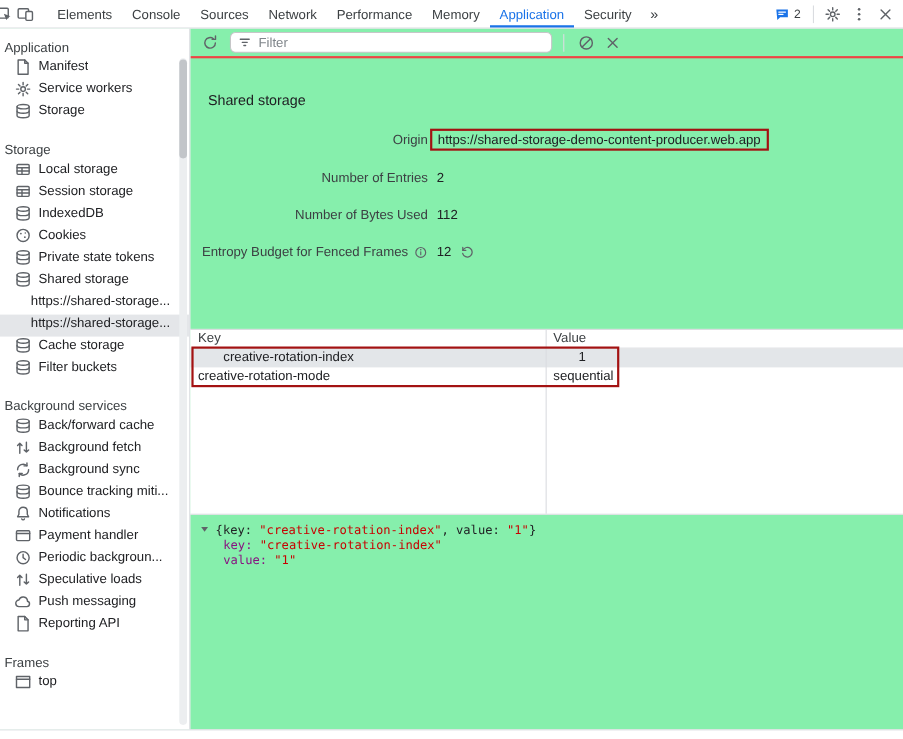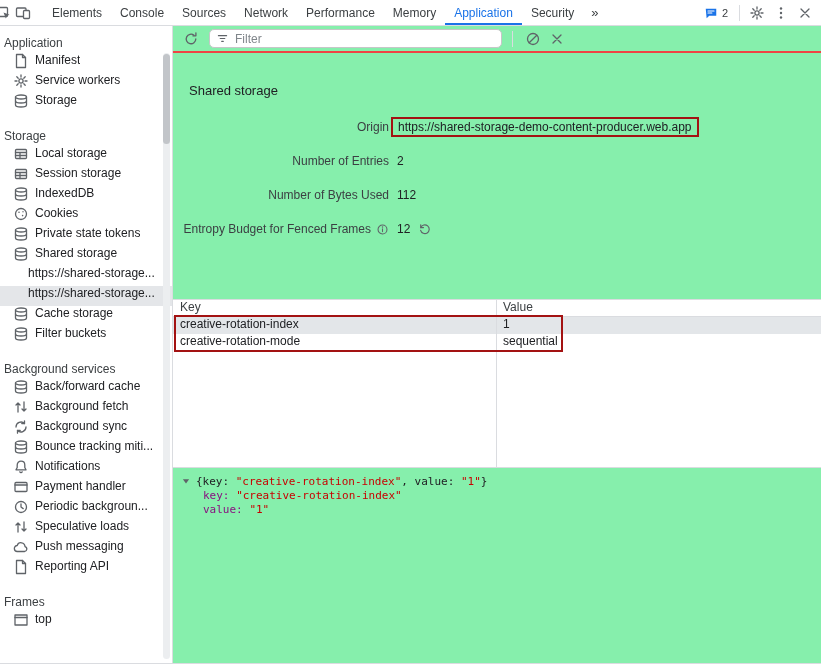--- a/index.html
+++ b/index.html
@@ -54,21 +54,21 @@
   .fvalue { margin-left:8px; display:flex; align-items:center; gap:8px; color:#202124; }
   .ann { border:2px solid var(--annotation); padding:1px 5px; margin-left:-6px; display:inline-block; }
   .info-icon { width:13px; height:13px; }
   .undo-icon { width:14px; height:14px; }
 
   
   .dg { margin-top:53px; flex:none; position:relative; height:169px; border-top:1px solid #dadce0; border-bottom:1px solid #dadce0; background:#fff; }
   .dg-vline { position:absolute; left:323px; top:0; bottom:0; width:1px; background:#dadce0; }
   .dg-row { height:17px; display:flex; align-items:flex-start; }
   .dg-row.header { border-bottom:1px solid #dadce0; color:#3c4043; }
-  .dg-row.hl { background:#e3e6e9; }
+  .dg-row.hl { background:#e3e6e9;padding-left:23px; }
   .dg-cell-key { width:323px; flex:none; padding-left:7px; white-space:nowrap; overflow:hidden; }
   .dg-cell-val { flex:1; padding-left:7px; white-space:nowrap; overflow:hidden; }
   .dg-ann { position:absolute; left:1px; top:15px; width:389px; height:37px; border:2px solid var(--annotation); pointer-events:none; }
 
   
   .preview { flex:1; padding:7px 8px; font-family:"DejaVu Sans Mono", monospace; font-size:11px; line-height:14px; color:#202124; overflow:hidden; }
   .tri { display:inline-flex; width:10px; height:10px; color:#5f6368; margin-right:5px; vertical-align:-1px; }
   .tri svg { width:100%; height:100%; }
   .pv-entries { padding-left:22px; }
   .pv-line { white-space:pre; }

